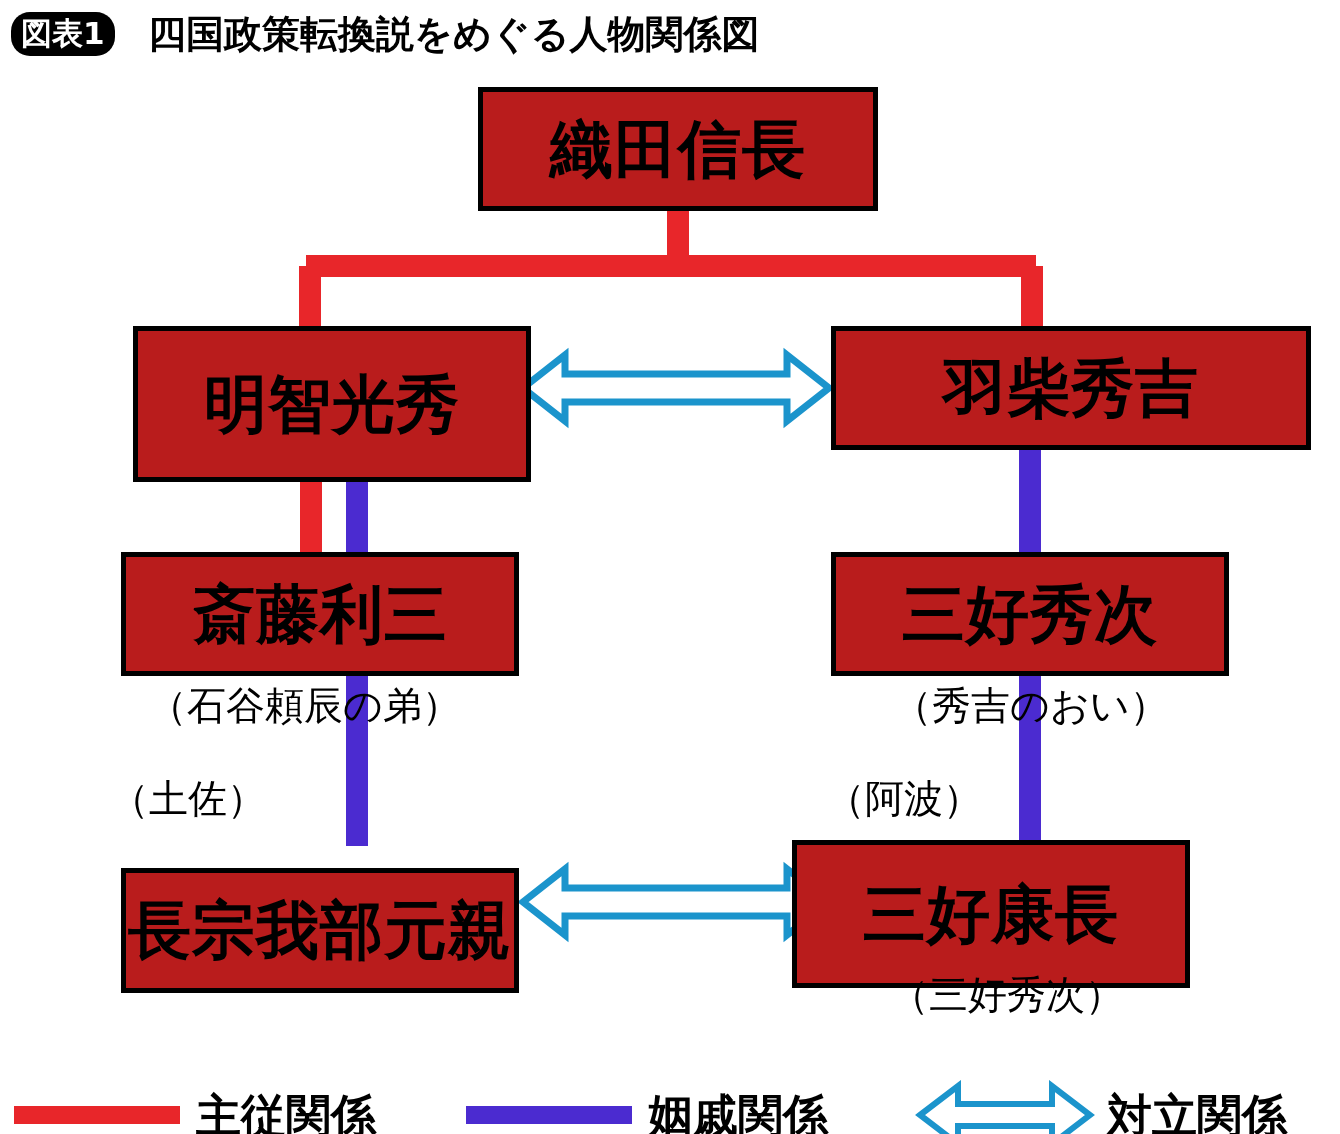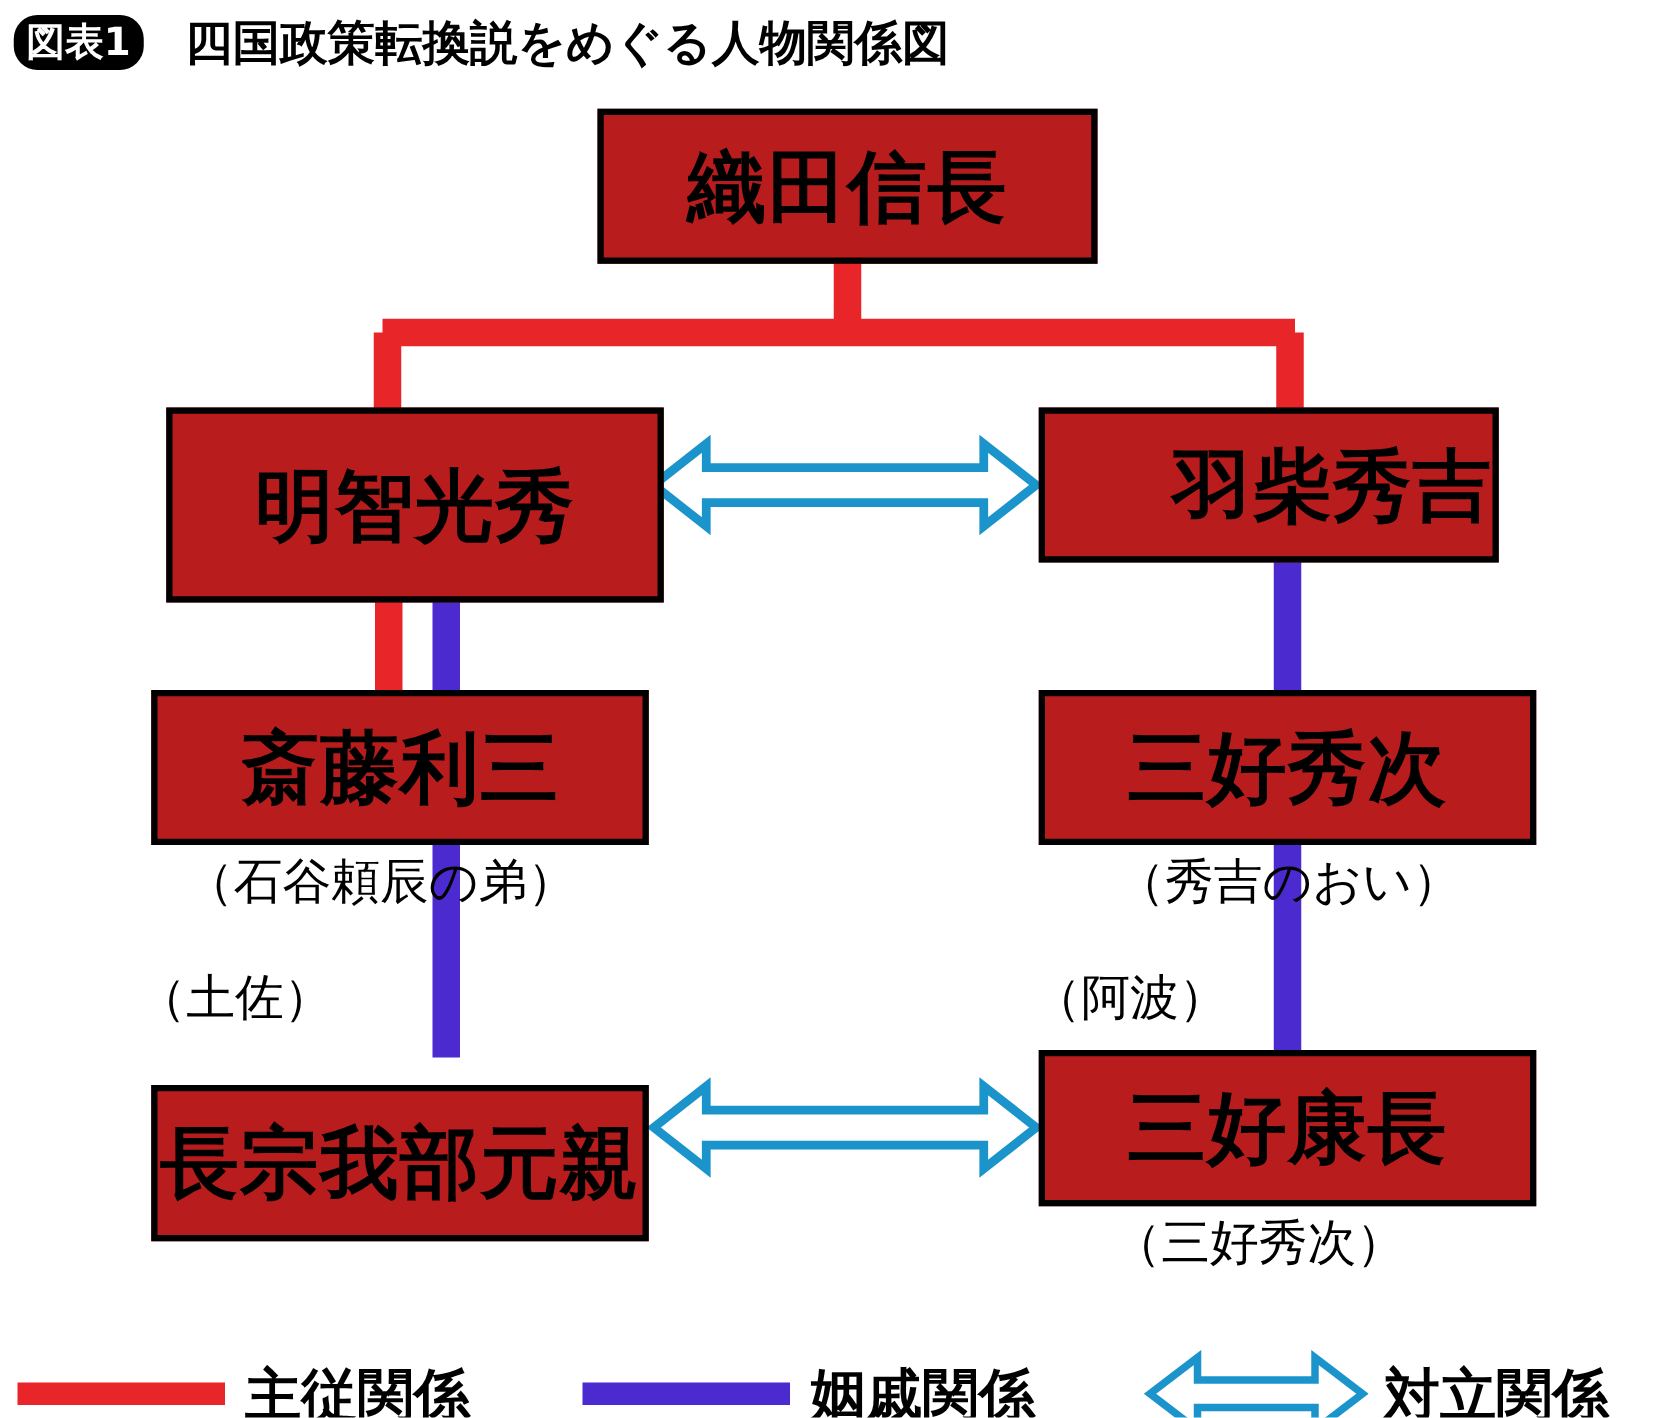--- a/index.html
+++ b/index.html
@@ -23,25 +23,25 @@
   
   .node{position:absolute;border:5px solid #000;background:#b91c1c;
         box-sizing:border-box;display:flex;align-items:center;
         justify-content:center;z-index:5;}
   .node .name{font-family:"DejaVu Serif","Liberation Serif",serif;
               font-weight:bold;font-size:63px;line-height:1;
               letter-spacing:1px;white-space:nowrap;color:#000;}
 
   #node-nobunaga{left:478px;top:87px;width:400px;height:124px;}
   #node-mitsuhide{left:121px;top:326px;width:398px;height:156px;margin-left:12px;}
-  #node-hideyoshi{left:831px;top:326px;width:368px;height:124px;justify-content:flex-end;}
+  #node-hideyoshi{left:831px;top:326px;width:480px;height:124px;}
   #node-toshimitsu{left:121px;top:552px;width:398px;height:124px;}
   #node-hidetsugu{left:831px;top:552px;width:398px;height:124px;align-items:center;}
   #node-motochika{left:121px;top:868px;width:398px;height:125px;}
-  #node-yasunaga{left:831px;top:840px;width:398px;height:125px;}
+  #node-yasunaga{left:792px;top:840px;width:398px;height:148px;}
 
   
   .caption{position:absolute;font-family:"DejaVu Sans","Liberation Sans",sans-serif;
            font-size:39px;line-height:1;white-space:nowrap;color:#000;z-index:6;}
   #cap-toshimitsu{left:148px;top:686px;}
   #cap-hidetsugu{left:893px;top:686px;}
   #cap-tosa{left:110px;top:779px;}
   #cap-awa{left:826px;top:779px;}
   #cap-yasunaga{left:890px;top:975px;}
 

